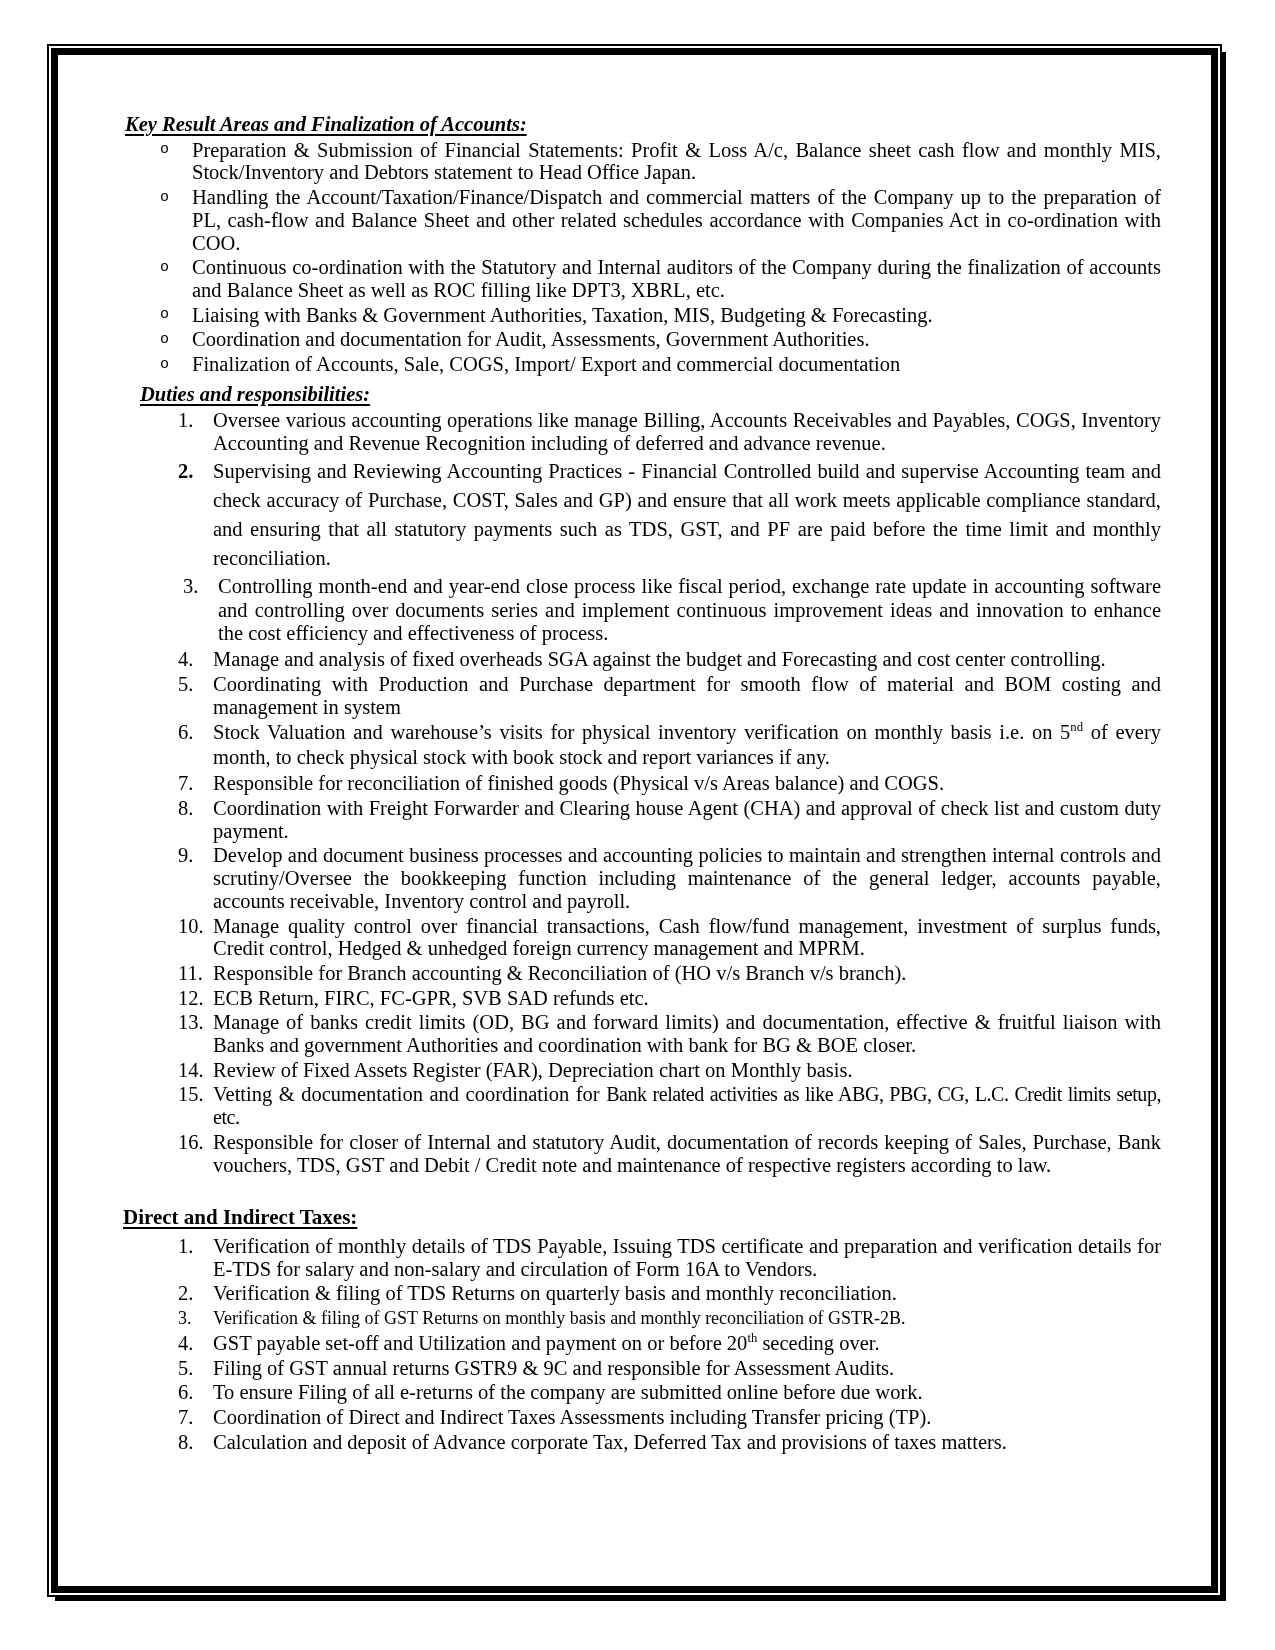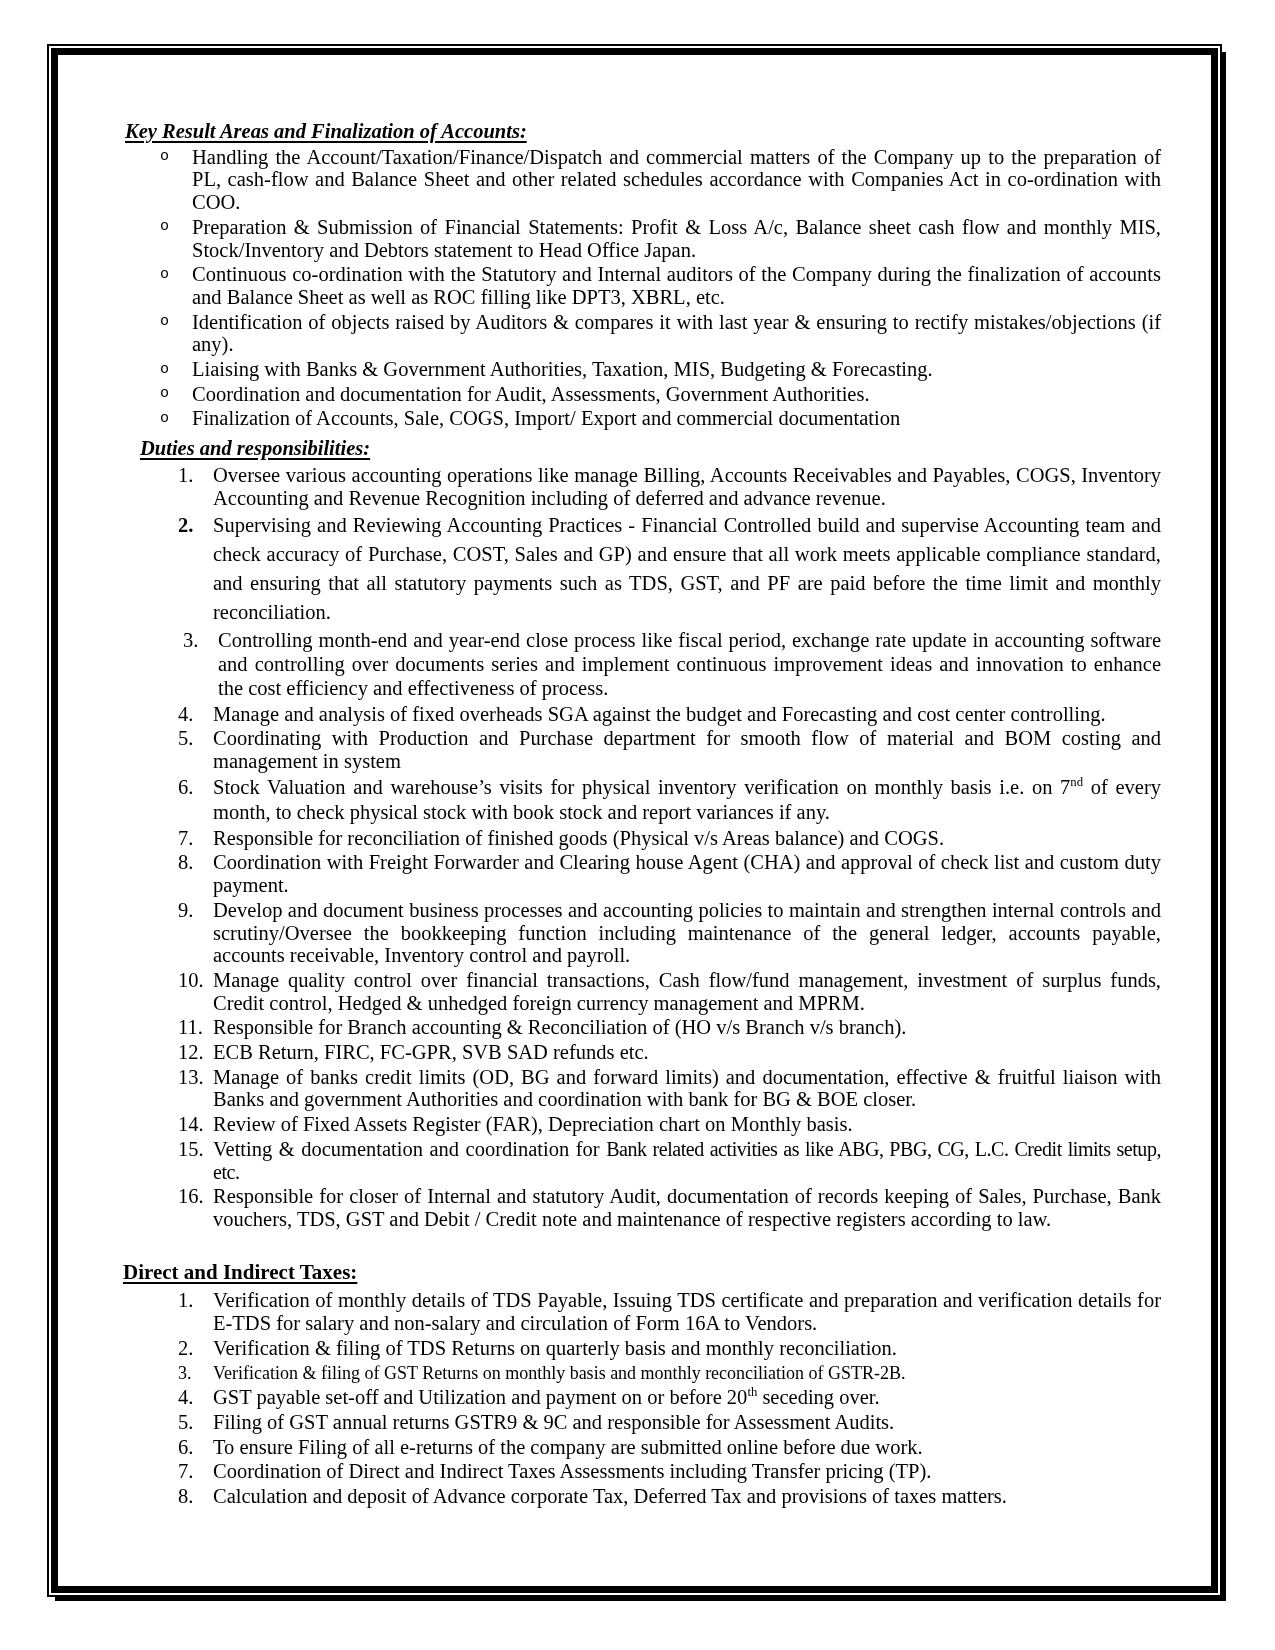--- a/index.html
+++ b/index.html
@@ -31,21 +31,21 @@
   .page-frame-inner {
     width: 100%;
     height: 100%;
     box-sizing: border-box;
     border: 7px solid #000;
   }
   
   .content {
     position: absolute;
     left: 58px;
-    top: 72px;
+    top: 65px;
     width: 1153px;
     box-sizing: border-box;
     padding: 48px 50px 0 65px;
     font-size: 20.5px;
     line-height: 22.7px;
   }
   .heading {
     font-weight: bold;
     text-decoration: underline;
     text-decoration-thickness: 2px;
@@ -120,38 +120,37 @@
 
 <div class="page-frame">
   <div class="page-frame-inner"></div>
 </div>
 
 <div class="content">
 
   <div class="heading italic h-kra">Key Result Areas and Finalization of Accounts:</div>
 
   <ul class="kra-list">
+    <li>Preparation &amp; Submission of Financial Statements: Profit &amp; Loss A/c, Balance sheet cash flow and monthly MIS, Stock/Inventory and Debtors statement to Head Office Japan.</li>
     <li>Handling the Account/Taxation/Finance/Dispatch and commercial matters of the Company up to the preparation of PL, cash-flow and Balance Sheet and other related schedules accordance with Companies Act in co-ordination with COO.</li>
-    <li>Preparation &amp; Submission of Financial Statements: Profit &amp; Loss A/c, Balance sheet cash flow and monthly MIS, Stock/Inventory and Debtors statement to Head Office Japan.</li>
     <li>Continuous co-ordination with the Statutory and Internal auditors of the Company during the finalization of accounts and Balance Sheet as well as ROC filling like DPT3, XBRL, etc.</li>
-    <li>Identification of objects raised by Auditors &amp; compares it with last year &amp; ensuring to rectify mistakes/objections (if any).</li>
     <li>Liaising with Banks &amp; Government Authorities, Taxation, MIS, Budgeting &amp; Forecasting.</li>
     <li>Coordination and documentation for Audit, Assessments, Government Authorities.</li>
     <li>Finalization of Accounts, Sale, COGS, Import/ Export and commercial documentation</li>
   </ul>
 
   <div class="heading italic h-duties">Duties and responsibilities:</div>
 
   <ol class="num-list">
     <li>Oversee various accounting operations like manage Billing, Accounts Receivables and Payables, COGS, Inventory Accounting and Revenue Recognition including of deferred and advance revenue.</li>
     <li class="bold-num loose">Supervising and Reviewing Accounting Practices - Financial Controlled build and supervise Accounting team and check accuracy of Purchase, COST, Sales and GP) and ensure that all work meets applicable compliance standard, and ensuring that all statutory payments such as TDS, GST, and PF are paid before the time limit and monthly reconciliation.</li>
     <li class="loose3">Controlling month-end and year-end close process like fiscal period, exchange rate update in accounting software and controlling over documents series and implement continuous improvement ideas and innovation to enhance the cost efficiency and effectiveness of process.</li>
     <li>Manage and analysis of fixed overheads SGA against the budget and Forecasting and cost center controlling.</li>
     <li>Coordinating with Production and Purchase department for smooth flow of material and BOM costing and management in system</li>
-    <li class="loose6"><span>Stock Valuation and warehouse’s visits for physical inventory verification on monthly basis i.e. on 7</span><sup>nd</sup><span> of every month, to check physical stock with book stock and report variances if any.</span></li>
+    <li class="loose6"><span>Stock Valuation and warehouse’s visits for physical inventory verification on monthly basis i.e. on 5</span><sup>nd</sup><span> of every month, to check physical stock with book stock and report variances if any.</span></li>
     <li>Responsible for reconciliation of finished goods (Physical v/s Areas balance) and COGS.</li>
     <li>Coordination with Freight Forwarder and Clearing house Agent (CHA) and approval of check list and custom duty payment.</li>
     <li>Develop and document business processes and accounting policies to maintain and strengthen internal controls and scrutiny/Oversee the bookkeeping function including maintenance of the general ledger, accounts payable, accounts receivable, Inventory control and payroll.</li>
     <li>Manage quality control over financial transactions, Cash flow/fund management, investment of surplus funds, Credit control, Hedged &amp; unhedged foreign currency management and MPRM.</li>
     <li>Responsible for Branch accounting &amp; Reconciliation of (HO v/s Branch v/s branch).</li>
     <li>ECB Return, FIRC, FC-GPR, SVB SAD refunds etc.</li>
     <li>Manage of banks credit limits (OD, BG and forward limits) and documentation, effective &amp; fruitful liaison with Banks and government Authorities and coordination with bank for BG &amp; BOE closer.</li>
     <li>Review of Fixed Assets Register (FAR), Depreciation chart on Monthly basis.</li>
     <li><span>Vetting &amp; documentation and coordination for </span><span class="condensed">Bank related activities as like ABG, PBG, CG, L.C. Credit limits setup, etc.</span></li>
     <li>Responsible for closer of Internal and statutory Audit, documentation of records keeping of Sales, Purchase, Bank vouchers, TDS, GST and Debit / Credit note and maintenance of respective registers according to law.</li>

